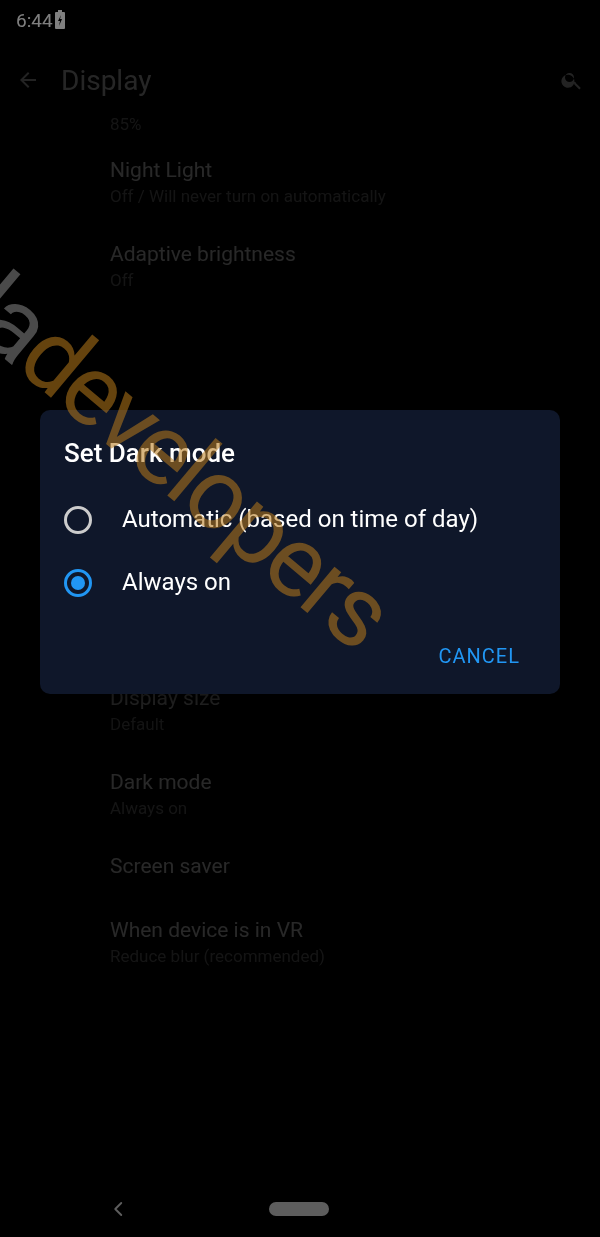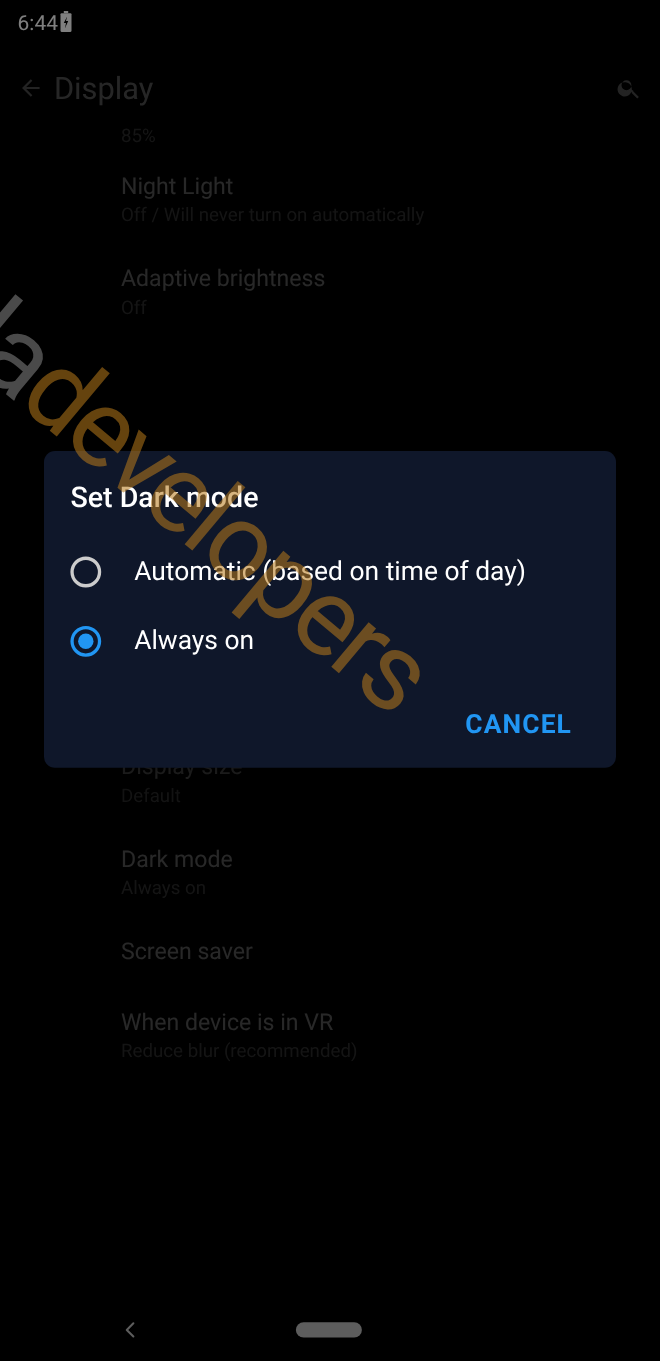--- a/index.html
+++ b/index.html
@@ -21,21 +21,21 @@
     color: #fff;
     font-size: 19px;
   }
   .status-right { display: flex; align-items: center; gap: 6px; }
   .battery-icon { width: 14px; height: 20px; }
   .app-bar {
     height: 80px;
     display: flex;
     align-items: center;
     padding: 0 16px;
-    gap: 9px;
+    gap: 21px;
   }
   .back-arrow { width: 24px; height: 24px; color: #ccc; }
   .app-title { font-size: 28px; color: #ddd; flex: 1; }
   .search-icon { width: 24px; height: 24px; color: #ccc; }
   .settings-list { padding: 0 0 0 0; }
   .setting-item { padding: 18px 24px 18px 110px; }
   .setting-title { font-size: 21px; color: #e5e5e5; margin-bottom: 4px; }
   .setting-sub { font-size: 17px; color: #777; }
   .dimmed { opacity: 0.35; }
   .scrim {
@@ -74,23 +74,23 @@
   .radio-outer.selected { border-color: #2196f3; }
   .radio-inner {
     width: 14px; height: 14px;
     background: #2196f3;
     border-radius: 50%;
   }
   .radio-label { font-size: 24px; color: #fff; line-height: 1.3; }
   .dialog-actions { display: flex; justify-content: flex-end; margin-top: 18px; }
   .cancel-btn {
     color: #2196f3;
-    font-size: 24px;
+    font-size: 20px;
     letter-spacing: 1px;
-    font-weight: 700;
+    font-weight: 400;
     padding: 12px 16px;
     text-transform: uppercase;
   }
   .nav-bar {
     position: absolute;
     bottom: 0; left: 0; right: 0;
     height: 56px;
     background: #000;
     display: flex;
     align-items: center;

